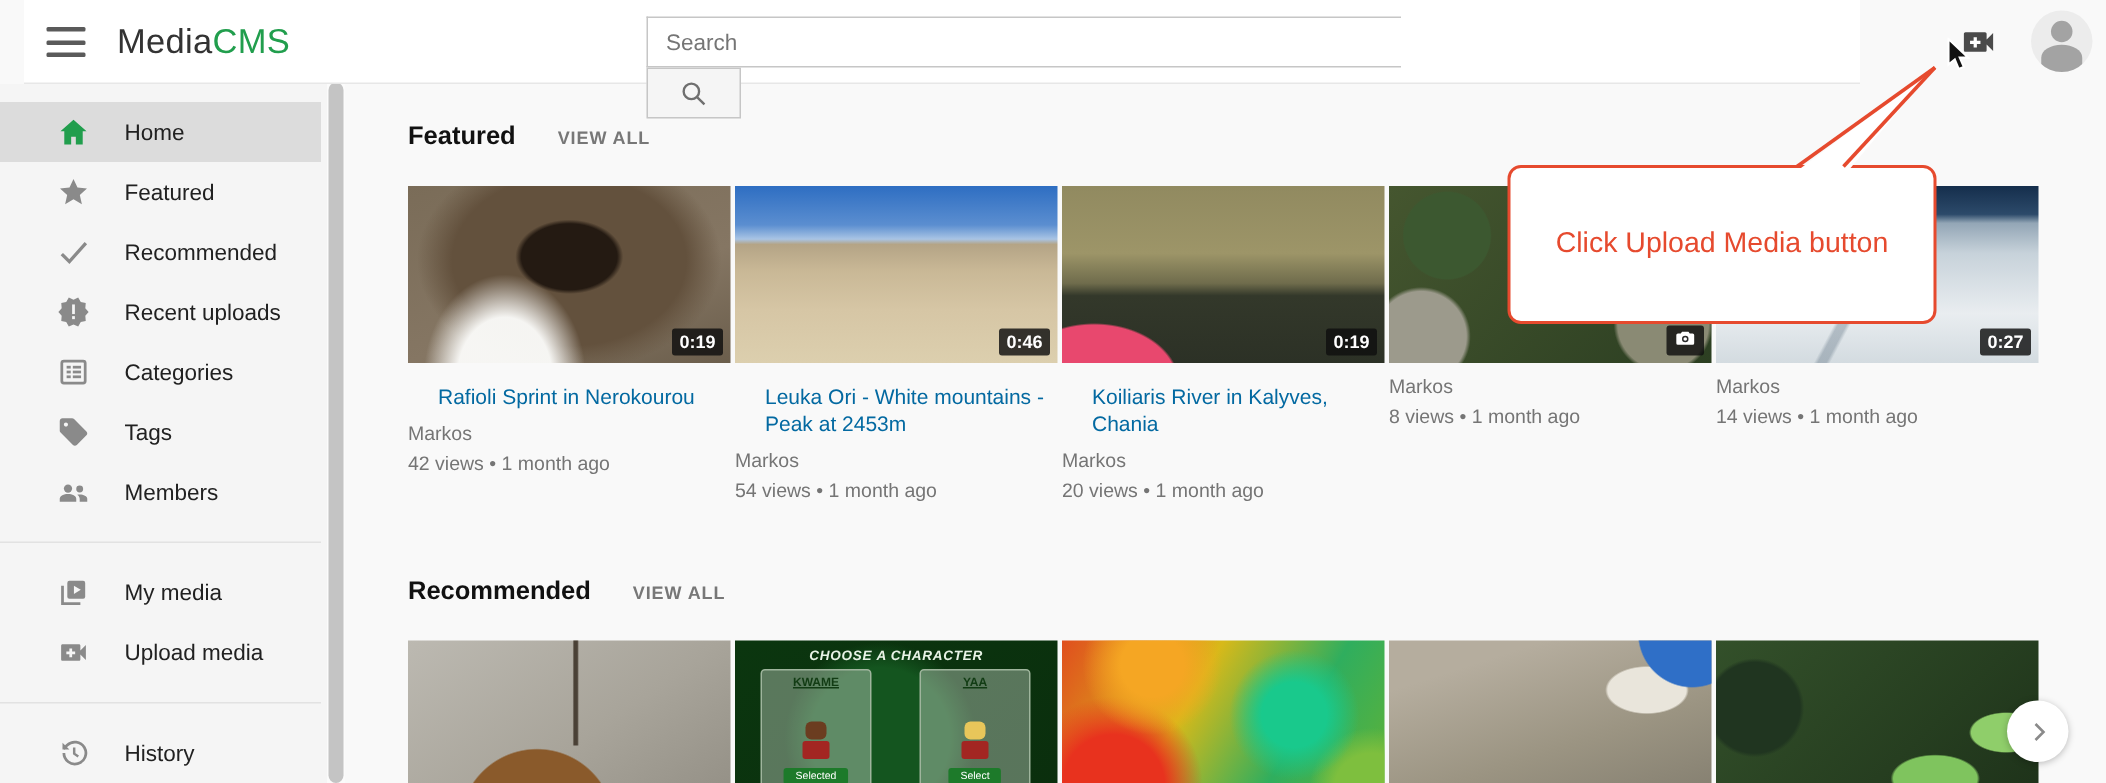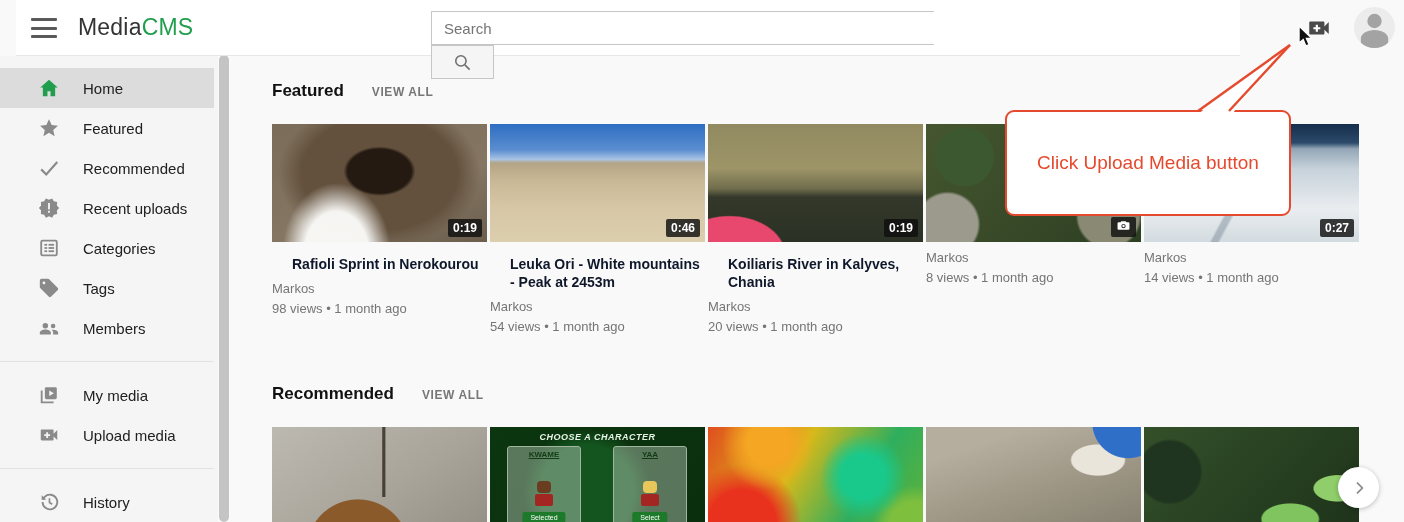--- a/index.html
+++ b/index.html
@@ -49,21 +49,21 @@
   .sec1 .sec-head { height:21px; margin-bottom:22px; }
   .sec2 { margin-top:49px; }
   .sec2 .sec-head { height:21px; margin-bottom:22px; }
   .cards { display:flex; }
   .card { width:215px; margin-right:3px; }
   .card:last-child { margin-right:0; }
   .thumb { position:relative; width:215px; height:118px; cursor:pointer; overflow:hidden; }
   .dur { position:absolute; right:5px; bottom:5px; background:rgba(15,15,15,.82); color:#fff;
     font-size:12px; font-weight:bold; padding:2px 5px; border-radius:2px; line-height:14px; }
   .dur.cam { padding:3px 6px; }
-  .ctitle { margin-top:13px; font-size:14px; line-height:18px; font-weight:bold; color:#0f172a; cursor:pointer;padding-left:20px; }
+  .ctitle { margin-top:13px; font-size:14px; line-height:18px; font-weight:normal; color:#0369a1; cursor:pointer;padding-left:20px; }
   .cauthor { margin-top:8px; font-size:13px; color:#757575; cursor:pointer; }
   .cmeta { margin-top:4px; font-size:13px; color:#757575; line-height:17px; }
 
   
   .tf1 { background:
     radial-gradient(ellipse 75px 95px at 30% 108%, rgba(250,250,248,.97) 0 42%, rgba(250,250,248,0) 72%),
     radial-gradient(ellipse 58px 40px at 50% 40%, #241a12 0 55%, transparent 62%),
     radial-gradient(ellipse 130px 95px at 50% 42%, #63513d 0 60%, transparent 78%),
     linear-gradient(160deg, #7a6c58, #857663 60%, #6b5e4c); padding-left: 24px; }
   .tf2 { background:
@@ -292,21 +292,21 @@
       <span class="h">Featured</span>
       <span class="va">VIEW ALL</span>
     </div>
     <div class="cards">
       <div class="card">
         <div class="thumb tf1">
           <span class="dur">0:19</span>
         </div>
         <div class="ctitle">Rafioli Sprint in Nerokourou</div>
         <div class="cauthor">Markos</div>
-        <div class="cmeta">98 views • 1 month ago</div>
+        <div class="cmeta">42 views • 1 month ago</div>
       </div>
       <div class="card">
         <div class="thumb tf2">
           <span class="dur">0:46</span>
         </div>
         <div class="ctitle">Leuka Ori - White mountains - Peak at 2453m</div>
         <div class="cauthor">Markos</div>
         <div class="cmeta">54 views • 1 month ago</div>
       </div>
       <div class="card">

